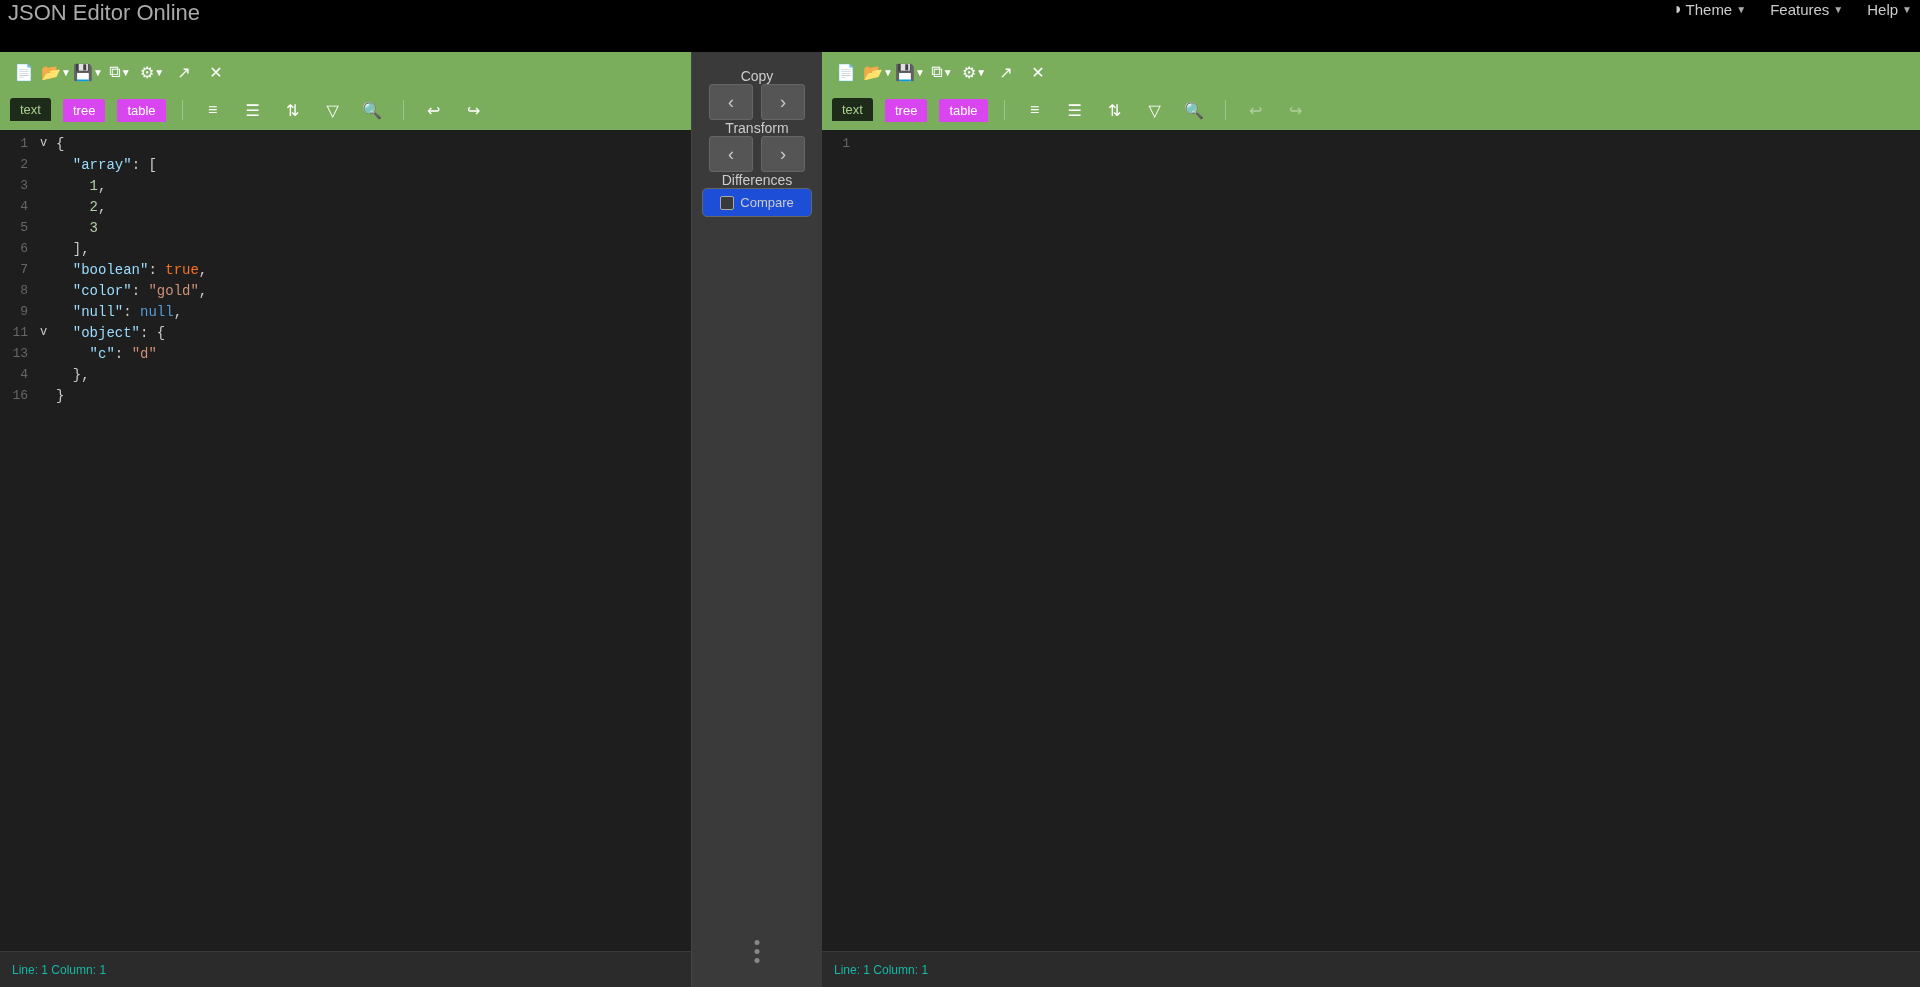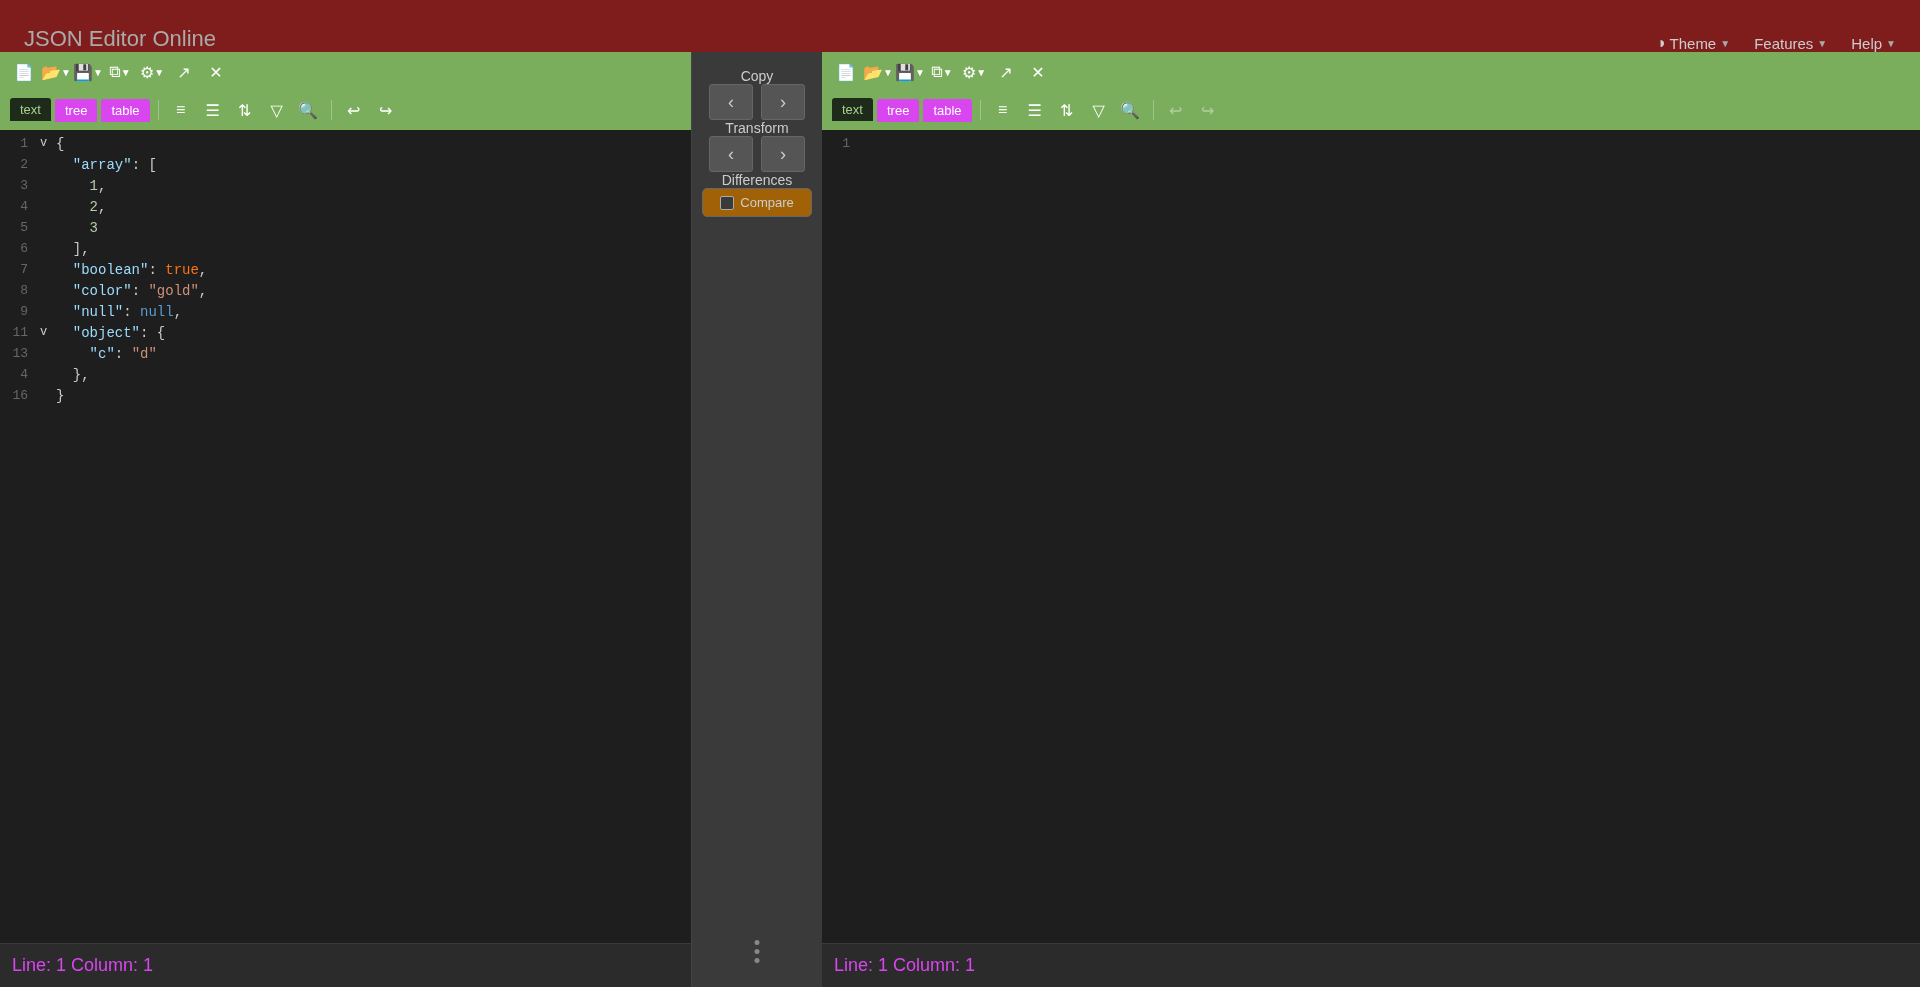--- a/index.html
+++ b/index.html
@@ -9,25 +9,25 @@
       color: #ccc;
       width: 1920px;
       height: 987px;
       overflow: hidden;
       display: flex;
       flex-direction: column;
     }
 
     
     .top-bar {
-      background: #7f1d1d;
+      background: #000000;
       height: 52px;
       display: flex;
-      align-items: flex-end;
-      padding: 0 24px;
+      align-items: flex-start;
+      padding: 0 8px;
       flex-shrink: 0;
     }
     .top-bar-title {
       font-size: 22px;
       font-weight: bold;
       color: #ffffff;
     }
     .top-bar-title span {
       font-weight: 300;
       color: #aaaaaa;
@@ -106,21 +106,21 @@
     .toolbar-top-row {
       display: flex;
       align-items: center;
       padding: 6px 10px;
       gap: 4px;
     }
     .toolbar-bottom-row {
       display: flex;
       align-items: center;
       padding: 4px 10px 6px 10px;
-      gap: 4px;
+      gap: 12px;
     }
 
     .view-tab {
       background: #d946ef;
       color: #fff;
       border: none;
       padding: 4px 10px;
       cursor: pointer;
       font-size: 13px;
       border-radius: 3px 3px 0 0;
@@ -166,27 +166,27 @@
     }
     .key-color { color: #9cdcfe; }
     .string-color { color: #ce9178; }
     .number-color { color: #b5cea8; }
     .bool-color { color: #f97316; }
     .null-color { color: #569cd6; }
     .punc-color { color: #cccccc; }
 
     
     .status-bar {
-      height: 44px;
+      height: 36px;
       background: #2b2b2b;
       display: flex;
       align-items: center;
       padding: 0 12px;
-      font-size: 18px;
-      color: #d946ef;
+      font-size: 12px;
+      color: #14b8a6;
       border-top: 1px solid #3a3a3a;
       flex-shrink: 0;
     }
 
     
     .middle-panel {
       width: 130px;
       background: #3a3a3a;
       display: flex;
       flex-direction: column;
@@ -217,21 +217,21 @@
       border-radius: 3px;
       display: flex;
       align-items: center;
       justify-content: center;
     }
 
     .compare-btn {
       display: flex;
       align-items: center;
       gap: 6px;
-      background: #a16207;
+      background: #1d4ed8;
       border: 1px solid #666;
       color: #ccc;
       font-size: 13px;
       cursor: pointer;
       border-radius: 5px;
       padding: 6px 10px;
       width: 110px;
       justify-content: center;
     }
     .compare-checkbox {

